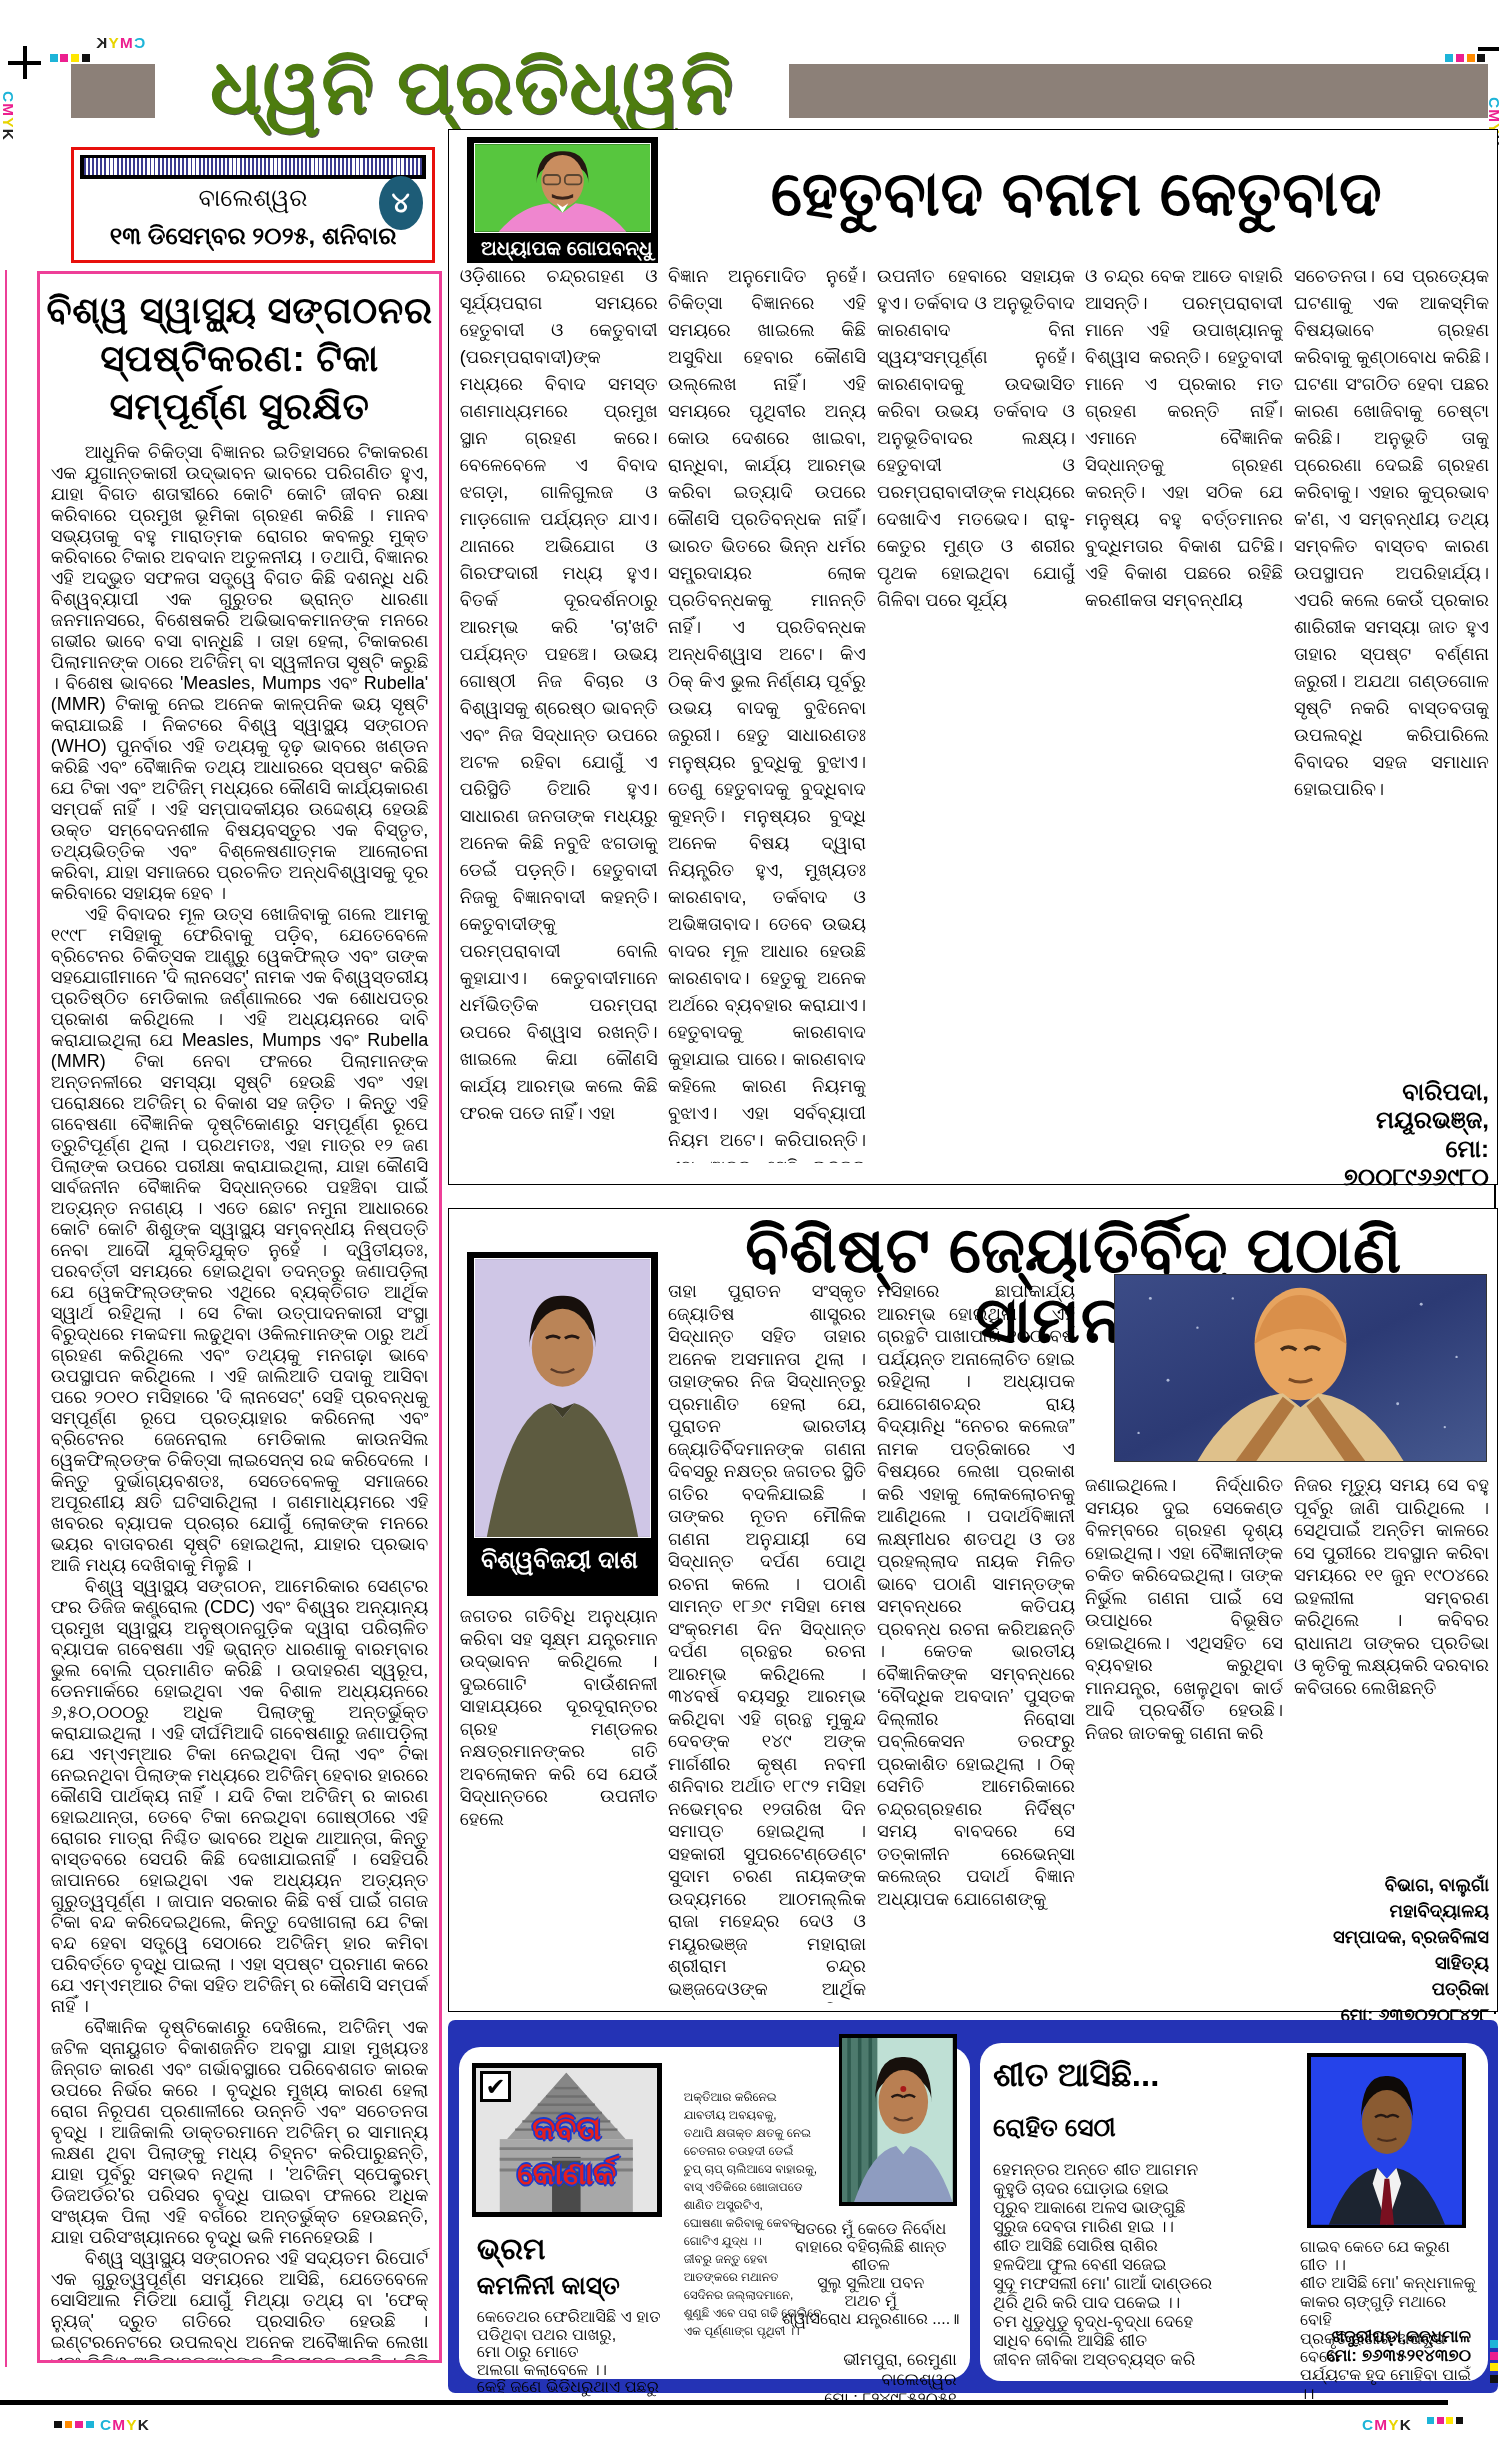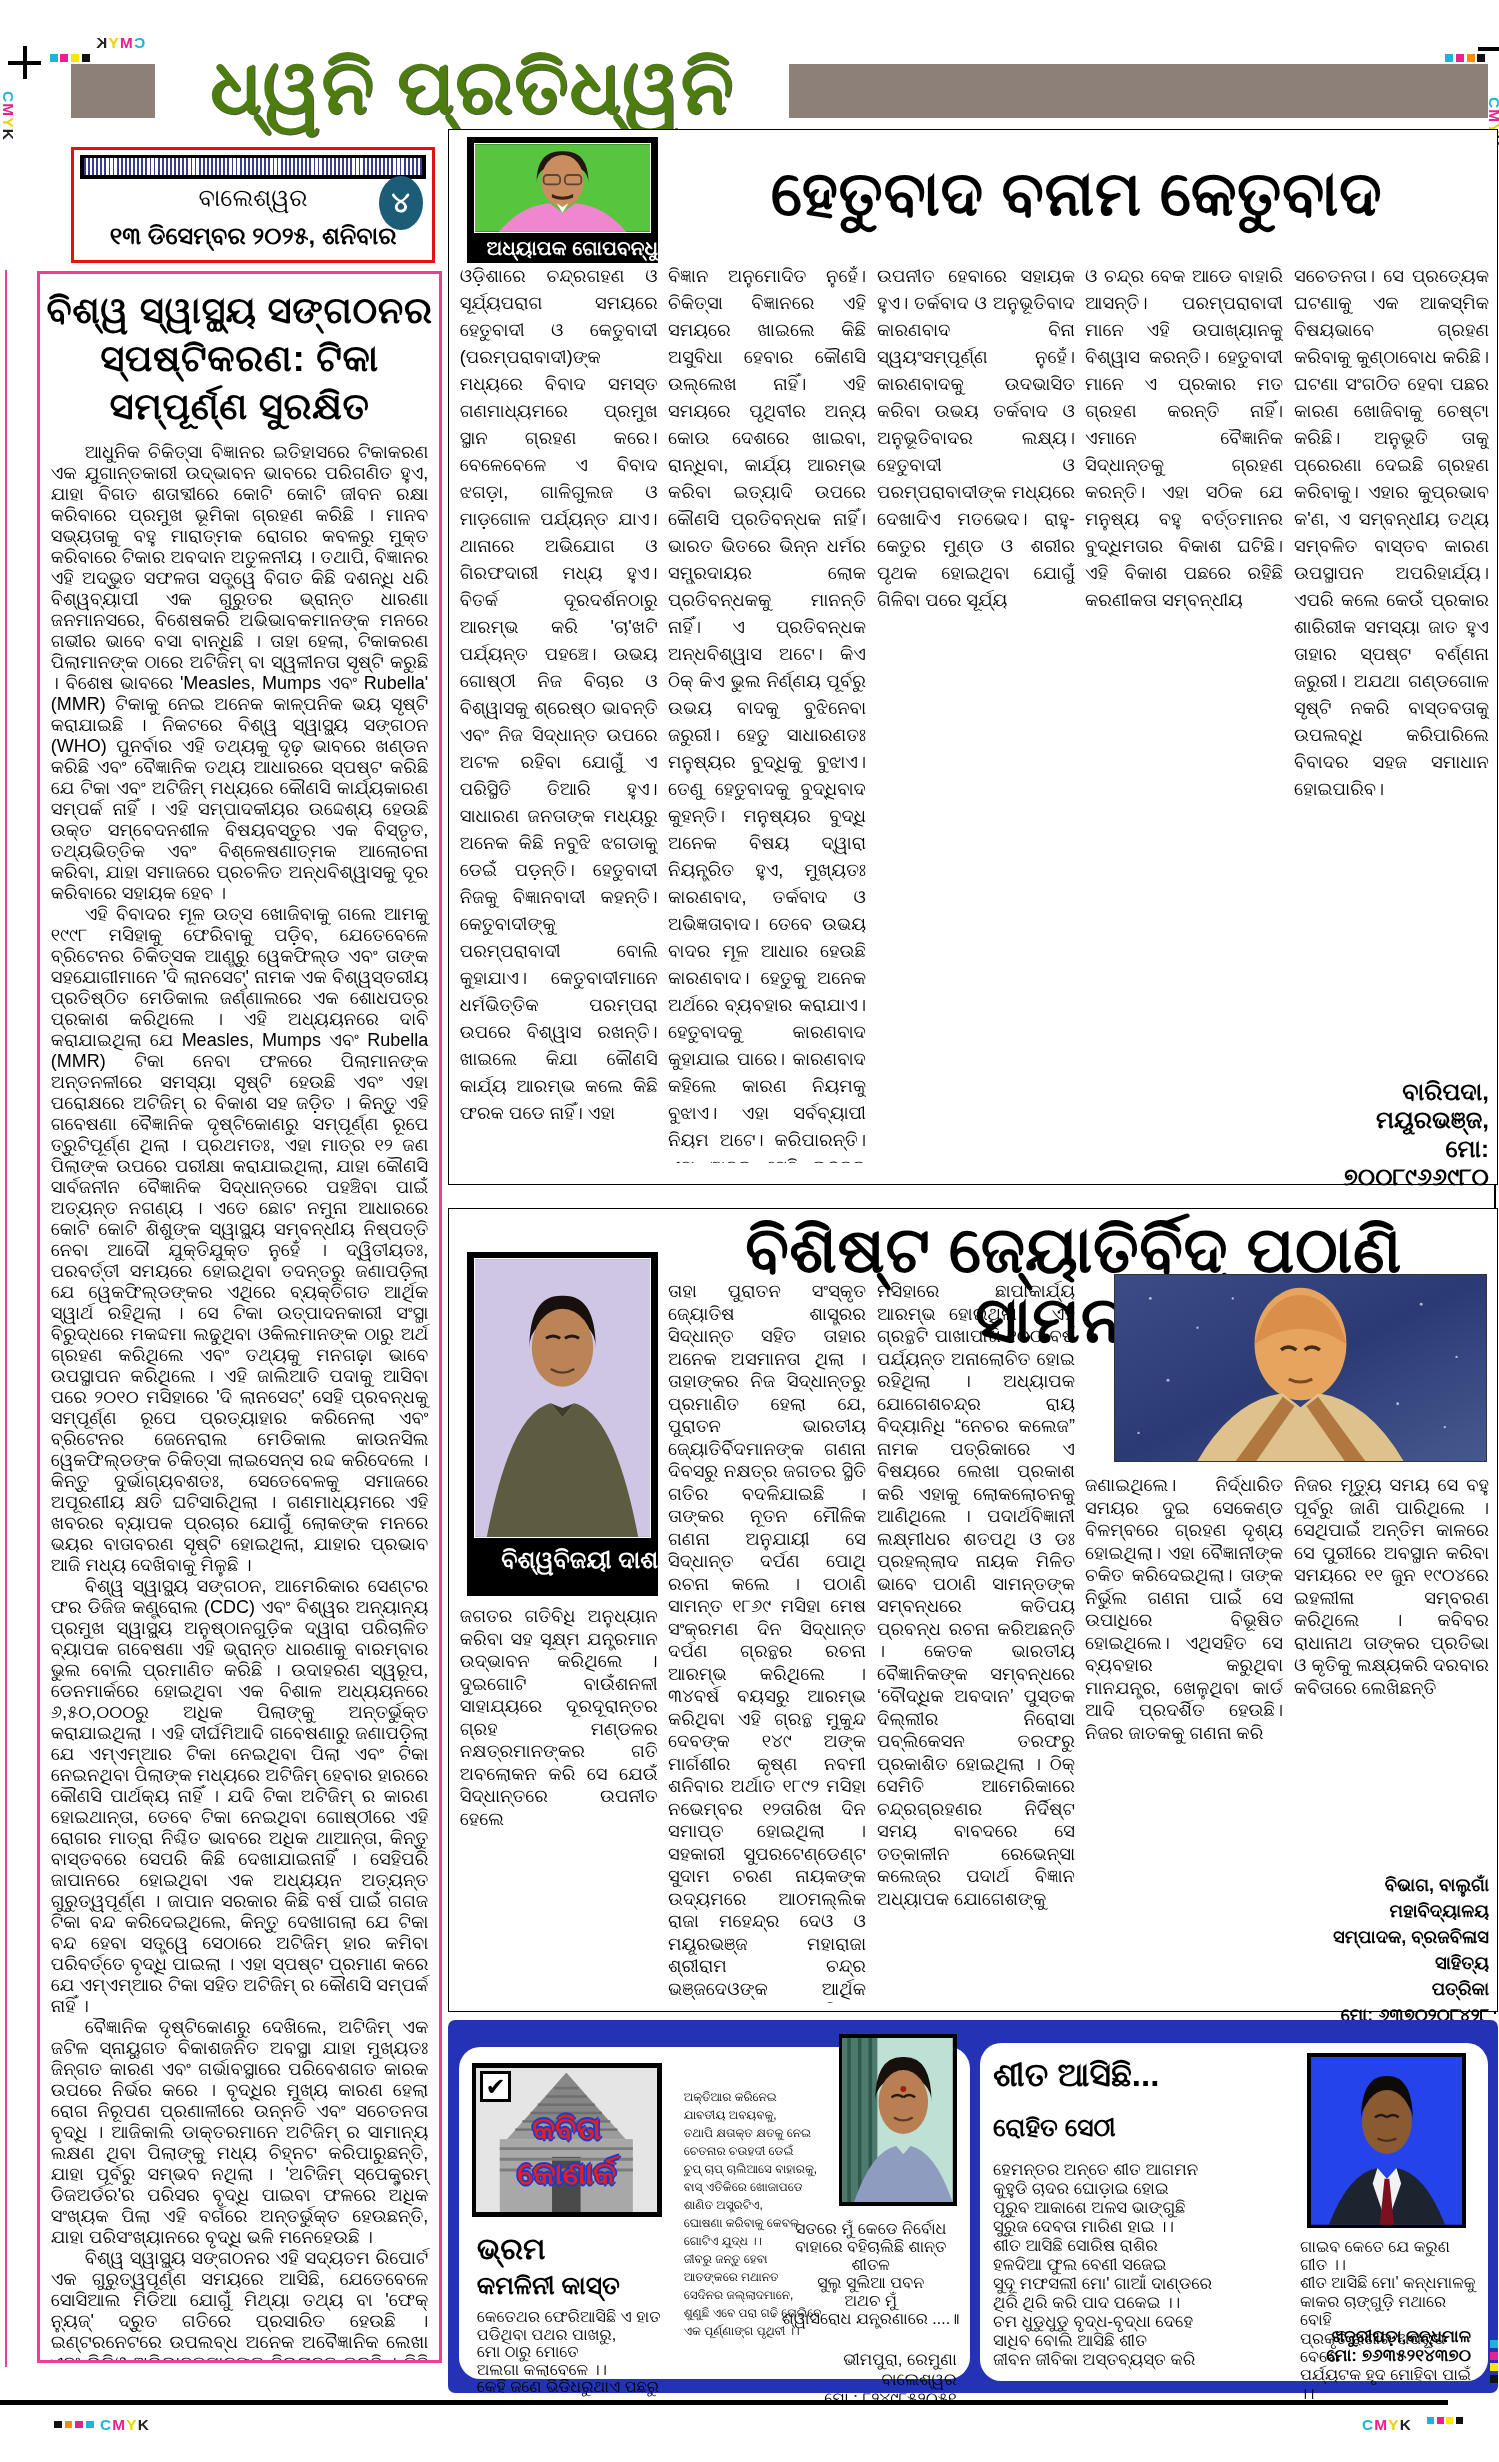--- a/index.html
+++ b/index.html
@@ -6,21 +6,21 @@
   #page{position:relative;width:1500px;height:2462px;background:#ffffff;overflow:hidden;
         font-family:"Liberation Sans","DejaVu Sans",sans-serif;color:#000;}
   .abs{position:absolute;}
   .odia-body{font-size:18px;line-height:21px;text-align:justify;}
   .col{position:absolute;font-size:18px;line-height:27px;text-align:justify;overflow:hidden;}
   .pcol{position:absolute;font-size:18px;line-height:22.5px;text-align:justify;overflow:hidden;}
   .headline{font-weight:bold;letter-spacing:0.6px;}
   .prelines{white-space:pre-line;}
   .photo-frame{background:#000;box-sizing:border-box;}
   .photo-frame svg{display:block;margin:6px auto 0 auto;border:1.8px solid #fff;}
-  .byline-strip{color:#fff;font-weight:bold;text-align:right;}
+  .byline-strip{color:#fff;font-weight:bold;text-align:left;padding-left:14px;}
   .sign{font-weight:bold;text-align:right;white-space:pre-line;}
   .sq{position:absolute;width:7.7px;height:7.7px;}
   .cmyk-text{font-size:15.4px;font-weight:bold;letter-spacing:1.2px;}
   .c-c{color:#1db4d8;} .c-m{color:#ec1f8f;} .c-y{color:#e8d400;} .c-k{color:#222;}
   .poemtitle{font-weight:bold;}
   .addr{font-weight:bold;text-align:right;white-space:pre-line;}
 </style>
 </head>
 <body>
 

